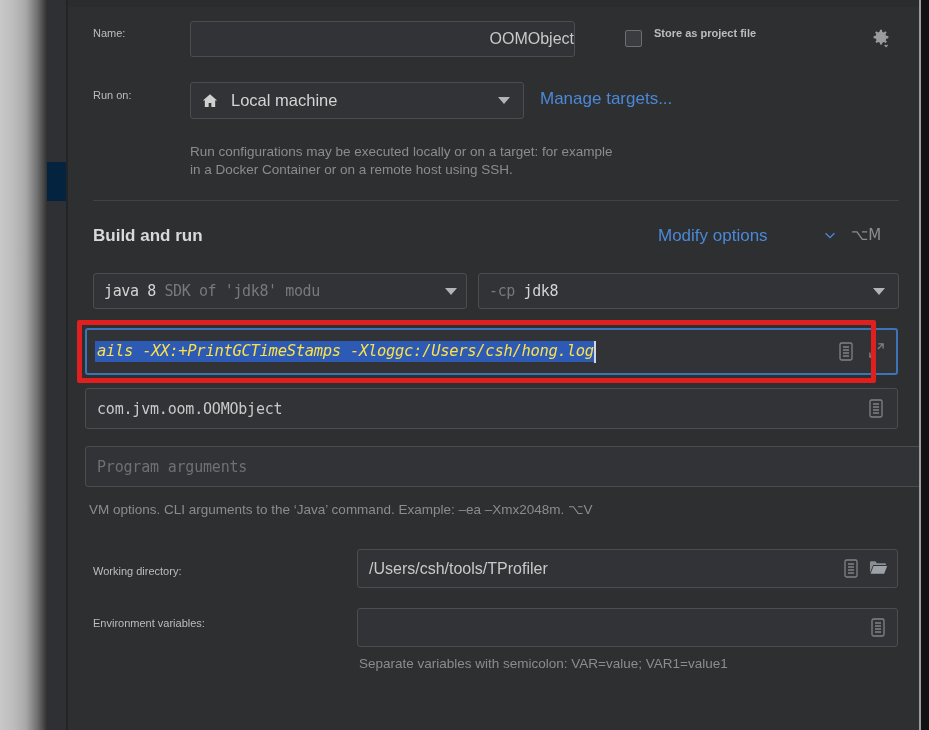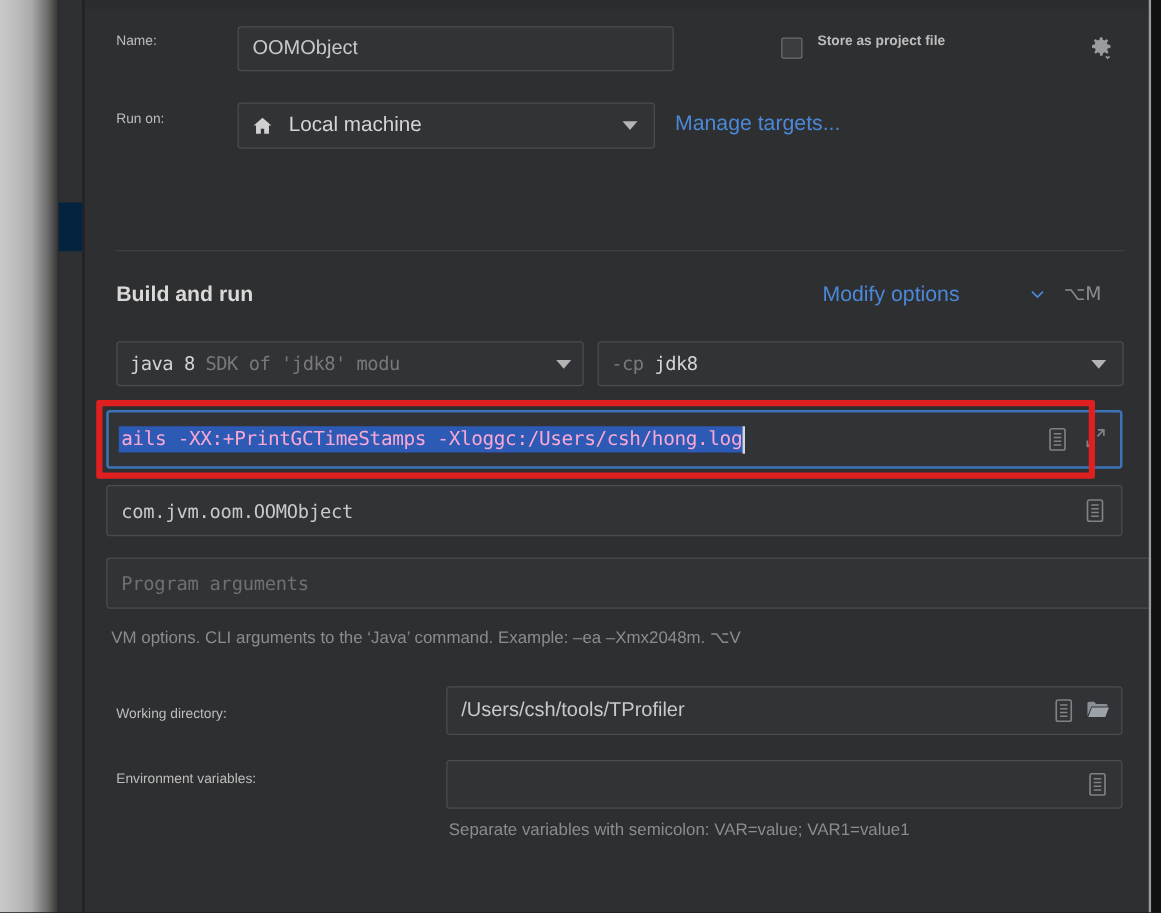--- a/index.html
+++ b/index.html
@@ -208,27 +208,28 @@
   .focus-field {
     position: absolute;
     background: #313336;
     border: 2px solid #3d73b7;
     border-radius: 3px;
     display: flex;
     align-items: center;
   }
   .sel-text {
     background: #2c5ab5;
-    color: #f9a8d4;
+    color: #fde047;
     font-family: "DejaVu Sans Mono", monospace;
     font-size: 15.5px;
     letter-spacing: -0.3px;
     padding: 1px 0 2px 2px;
     white-space: nowrap;
     margin-left: 8px;
+    font-style: italic;
   }
   .caret-bar {
     width: 2px;
     height: 22px;
     background: #cfd6e6;
     flex: none;
   }
 
   
   .annot {
@@ -250,21 +251,21 @@
   <div class="sidebar-strip"></div>
   <div class="sidebar-sel"></div>
   <div class="sidebar-divider"></div>
 
   <div class="dialog">
     <div class="titlebar-strip"></div>
   </div>
 
   <div class="lbl" style="position:absolute; left:93px; top:27px;">Name:</div>
 
-  <div class="field" style="left:190px; top:21px; width:349px; height:36px;">
+  <div class="field" style="left:190px; top:21px; width:385px; height:36px;justify-content:flex-end;">
     <span class="val">OOMObject</span>
   </div>
 
   <div class="cbox" style="left:625px; top:30px;"></div>
   <div class="lbl" style="position:absolute; left:654px; top:27px;font-weight:bold;">Store as project file</div>
 
   <div class="gear" style="left:870px; top:28px;">
     <svg width="22" height="22" viewBox="0 0 24 24" fill="none">
       <path d="M12 8.2a3.8 3.8 0 1 0 0 7.6 3.8 3.8 0 0 0 0-7.6zm0 2a1.8 1.8 0 1 1 0 3.6 1.8 1.8 0 0 1 0-3.6z" fill="#9a9b9e"></path>
       <path d="M11 2h2l.35 2.2 1.6.66 1.8-1.3 1.4 1.4-1.3 1.8.66 1.6L20 8.7v2.6l-2.2.35-.66 1.6 1.3 1.8-1.4 1.4-1.8-1.3-1.6.66L13 18h-2l-.35-2.2-1.6-.66-1.8 1.3-1.4-1.4 1.3-1.8-.66-1.6L4 11.3V8.7l2.2-.35.66-1.6-1.3-1.8 1.4-1.4 1.8 1.3 1.6-.66L11 2z" fill="#9a9b9e"></path>
@@ -279,20 +280,22 @@
       <svg width="18" height="18" viewBox="0 0 24 24">
         <path d="M12 3L2.5 11.2h2.6V20h5.1v-5.3h3.6V20h5.1v-8.8h2.6L12 3z" fill="#d0d0d0"></path>
       </svg>
     </span>
     <span class="ctext">Local machine</span>
     <span class="caret"></span>
   </div>
 
   <div class="link" style="left:540px; top:89px;">Manage targets...</div>
 
+  <div class="hint" style="left:190px; top:143px; width:680px;">Run configurations may be executed locally or on a target: for example
+in a Docker Container or on a remote host using SSH.</div>
 
   <div class="sep-line"></div>
 
   <div class="sec-title" style="left:93px; top:226px;">Build and run</div>
 
   <div class="link" style="left:658px; top:226px;">Modify options</div>
   <div style="position:absolute; left:823px; top:228px;">
     <svg width="14" height="14" viewBox="0 0 16 16">
         <path d="M3 6l5 5 5-5" stroke="#4b88d8" stroke-width="1.6" fill="none"></path>
       </svg>

